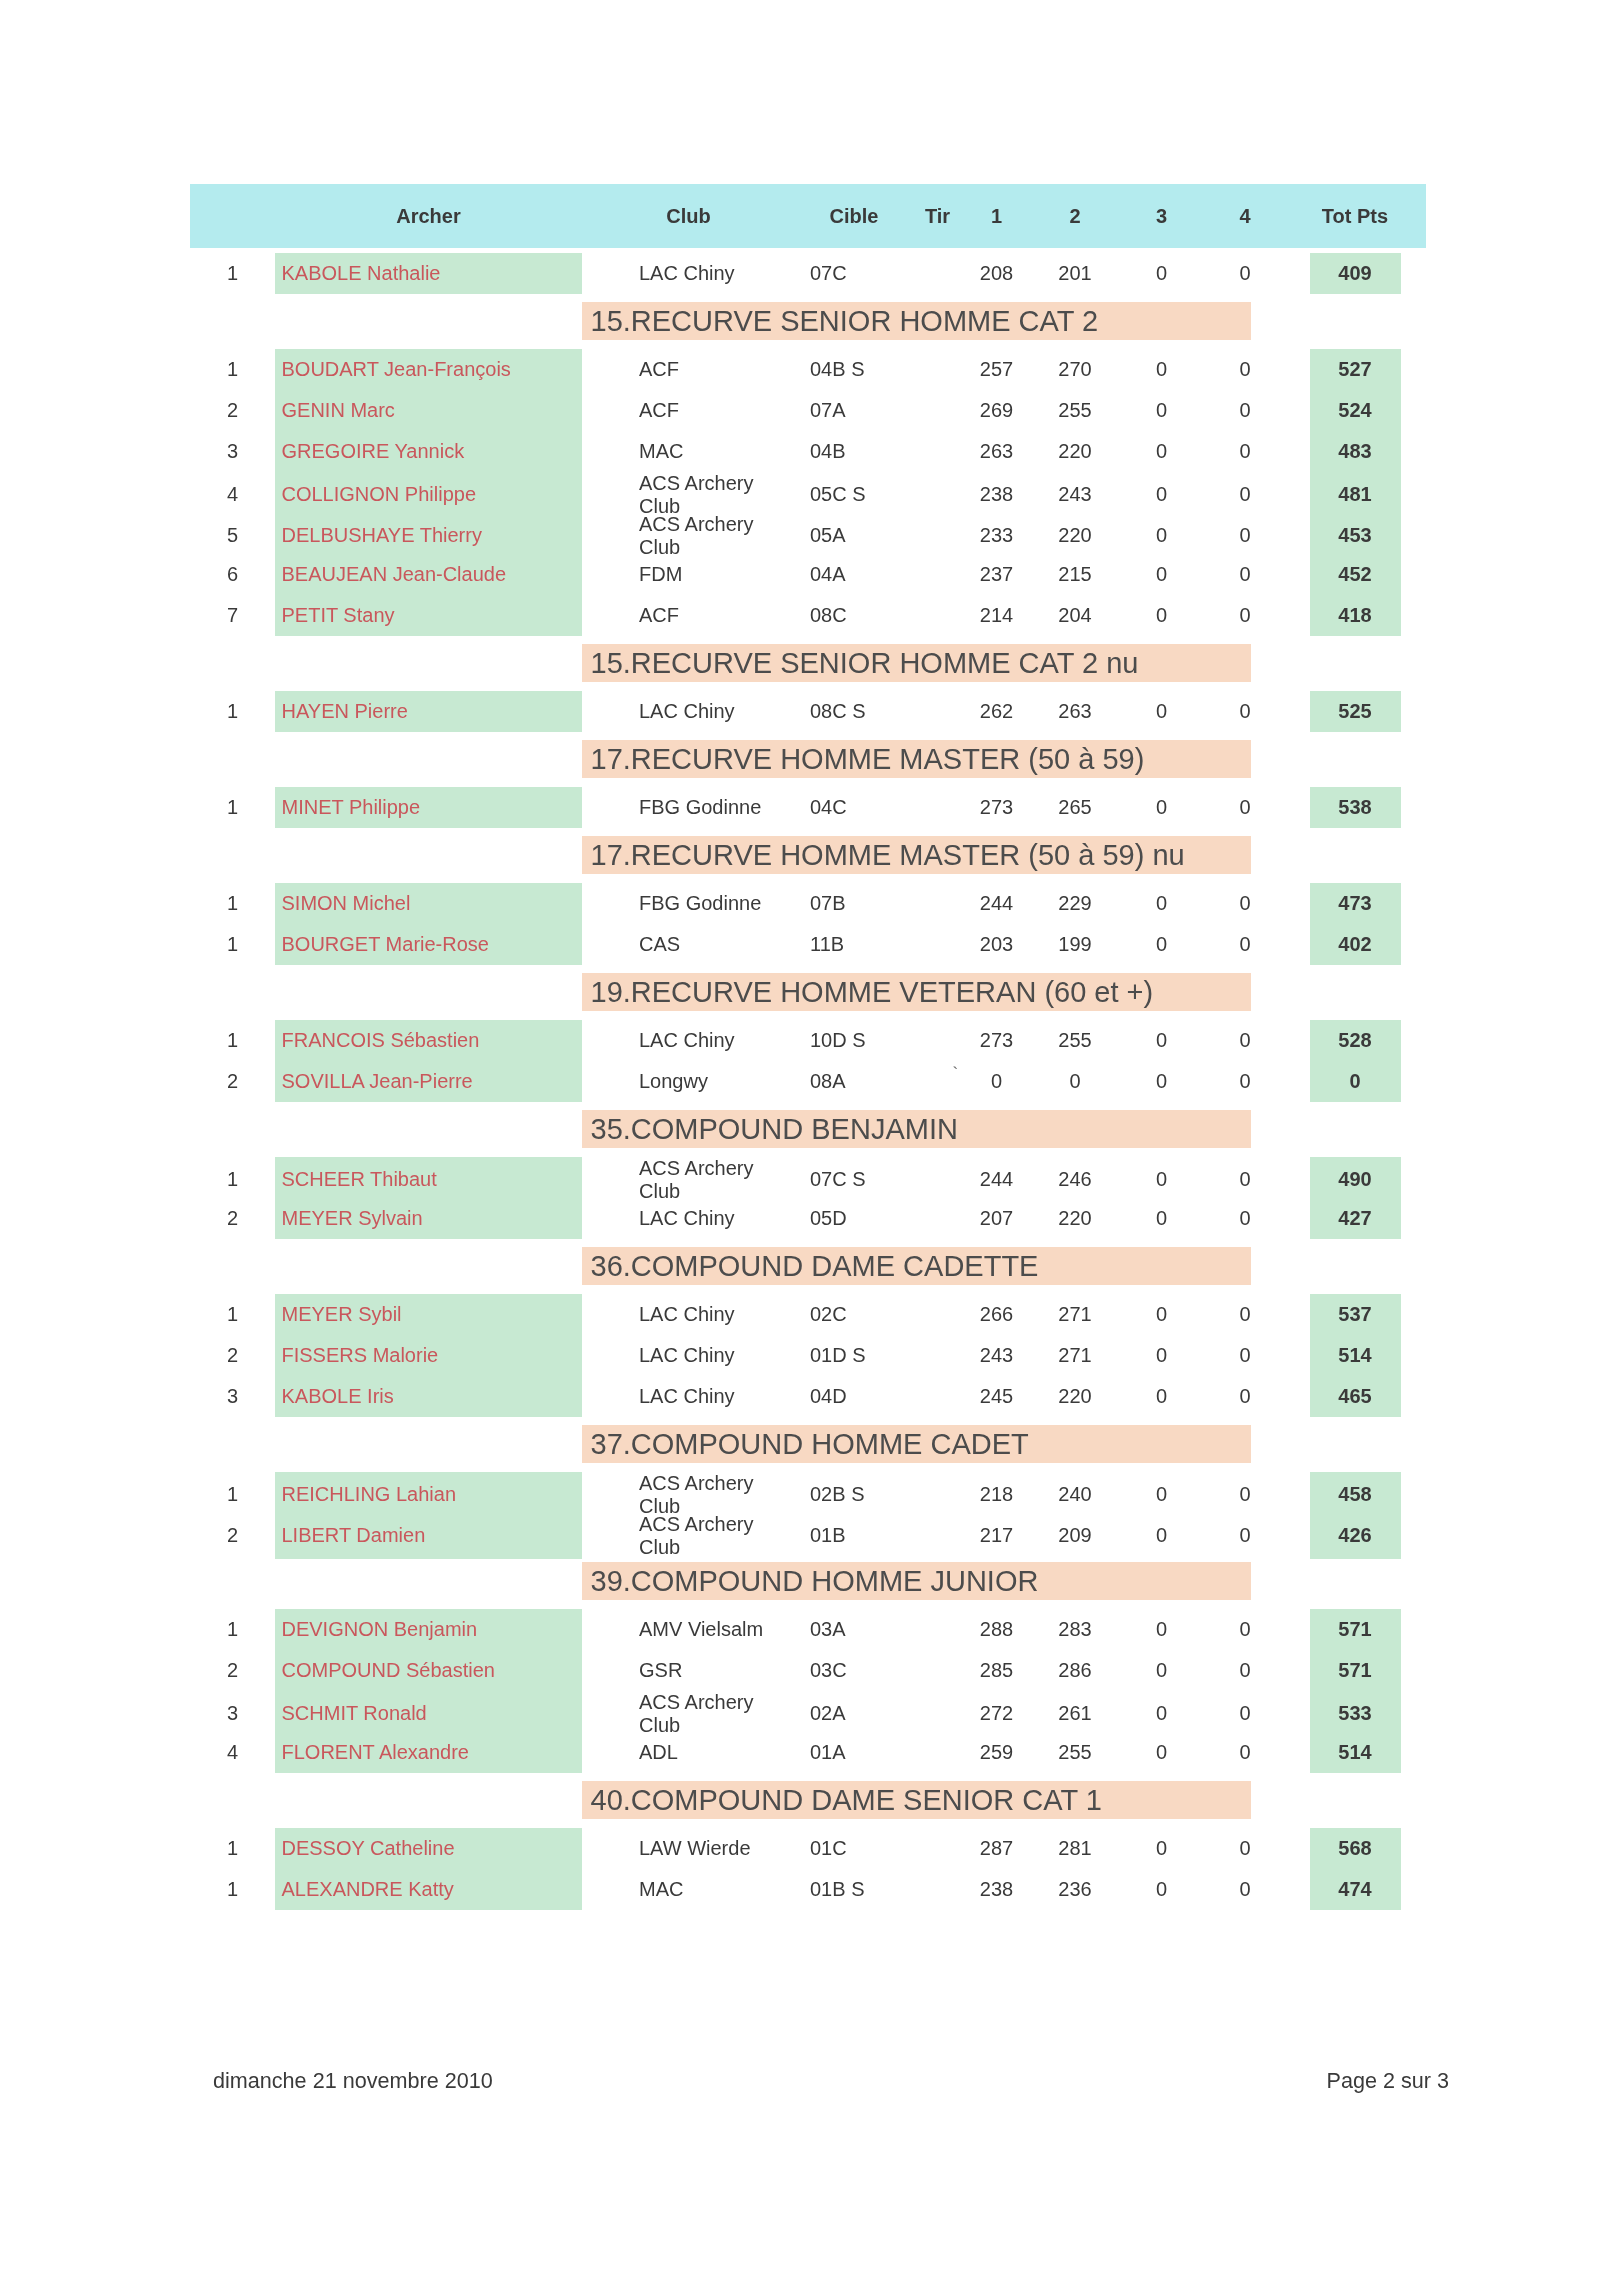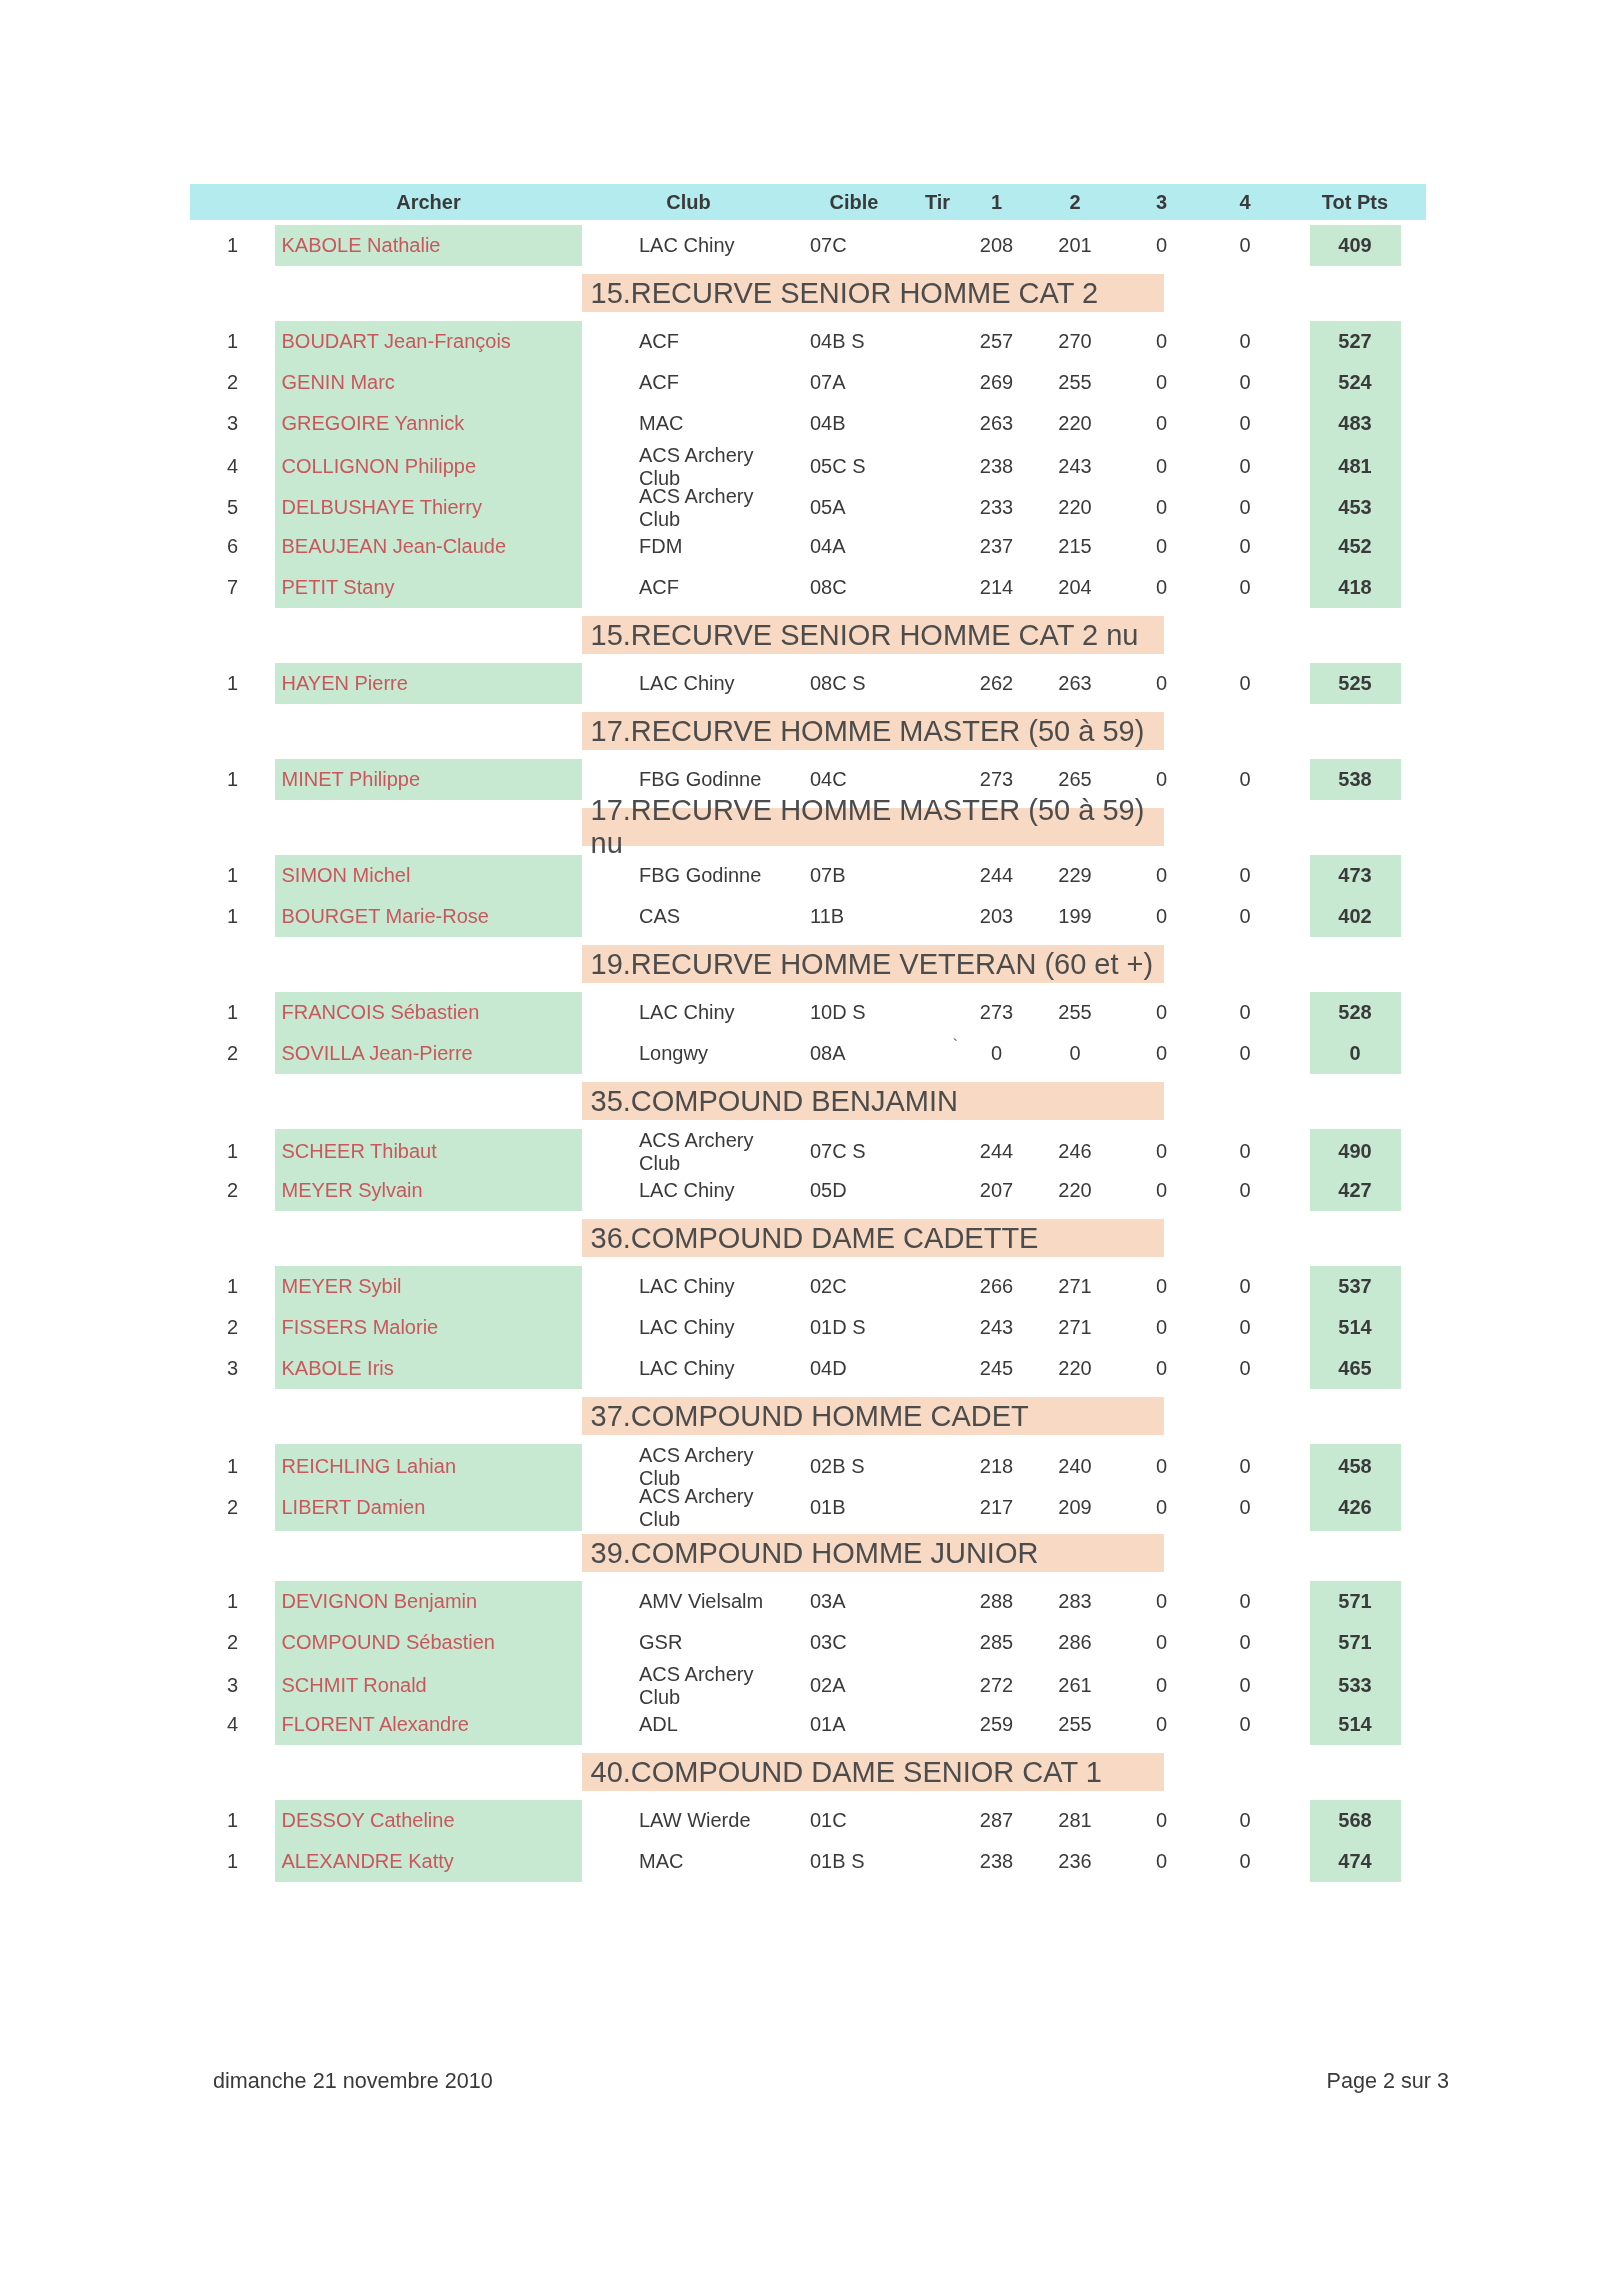--- a/index.html
+++ b/index.html
@@ -16,34 +16,34 @@
     width:1623px;height:2295px;position:relative;overflow:hidden;
     background:#ffffff;color:var(--c-text);
     font-family:"Liberation Sans",sans-serif;
   }
   .table{position:absolute;left:190px;top:184px;width:1236px;}
   .grid{
     display:grid;
     grid-template-columns:85px 307px 213px 118px 49px 69px 88px 85px 82px 23.5px 91px 26px;
   }
   .thead{
-    height:36px;background:var(--c-header);
+    height:64px;background:var(--c-header);
     font-weight:bold;font-size:20px;
   }
   .thead .hcell{display:flex;align-items:center;justify-content:center;height:100%;}
   .rows{}
   .row{height:41px;font-size:20px;}
   .cell{display:flex;align-items:center;justify-content:center;height:100%;}
   .cell.name{justify-content:flex-start;padding-left:6.5px;background:var(--c-green);color:var(--c-name);}
   .cell.club{justify-content:flex-start;padding-left:21px;margin-left:36px;}
   .cell.cible{justify-content:flex-start;padding-left:15px;}
   .cell.tir{justify-content:flex-end;align-items:flex-start;padding-top:3.9px;padding-right:3.9px;font-size:17px;color:#6a6a6a;}
   .cell.tot{background:var(--c-green);font-weight:bold;}
   .section-band{
-    height:38px;width:582px;margin:8.5px 0 8.5px 392px;
+    height:38px;width:669px;margin:8.5px 0 8.5px 392px;
     background:var(--c-peach);display:flex;align-items:center;
     padding-left:8.5px;font-size:29px;color:var(--c-section);
   }
   #sections{margin-top:4.6px;}
   .footer{
     position:absolute;left:213px;top:2048px;width:1236px;
     display:flex;justify-content:space-between;
     font-size:21.6px;color:var(--c-text);margin-top:20px;
   }
 </style>

